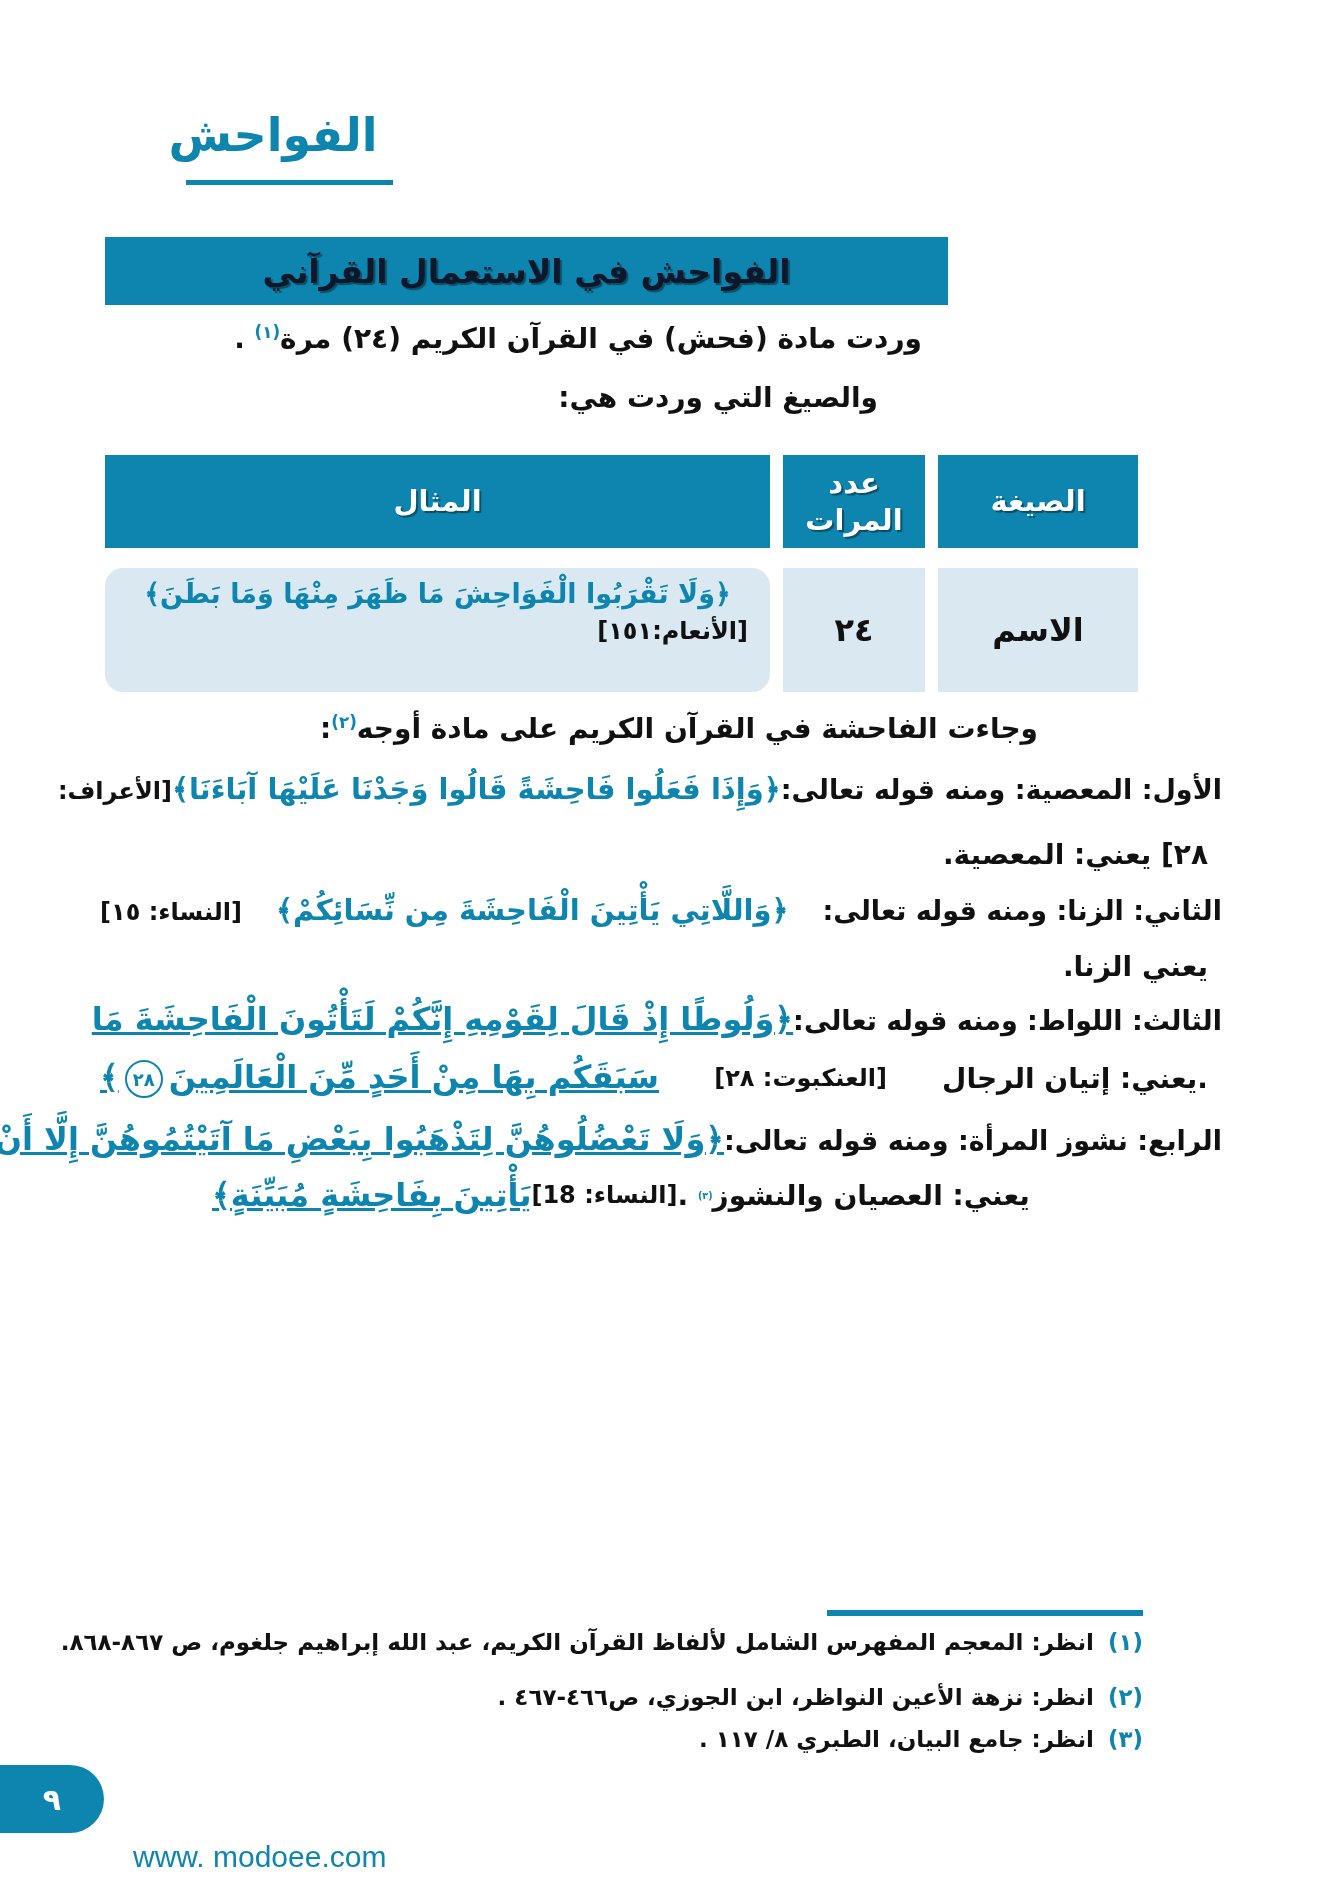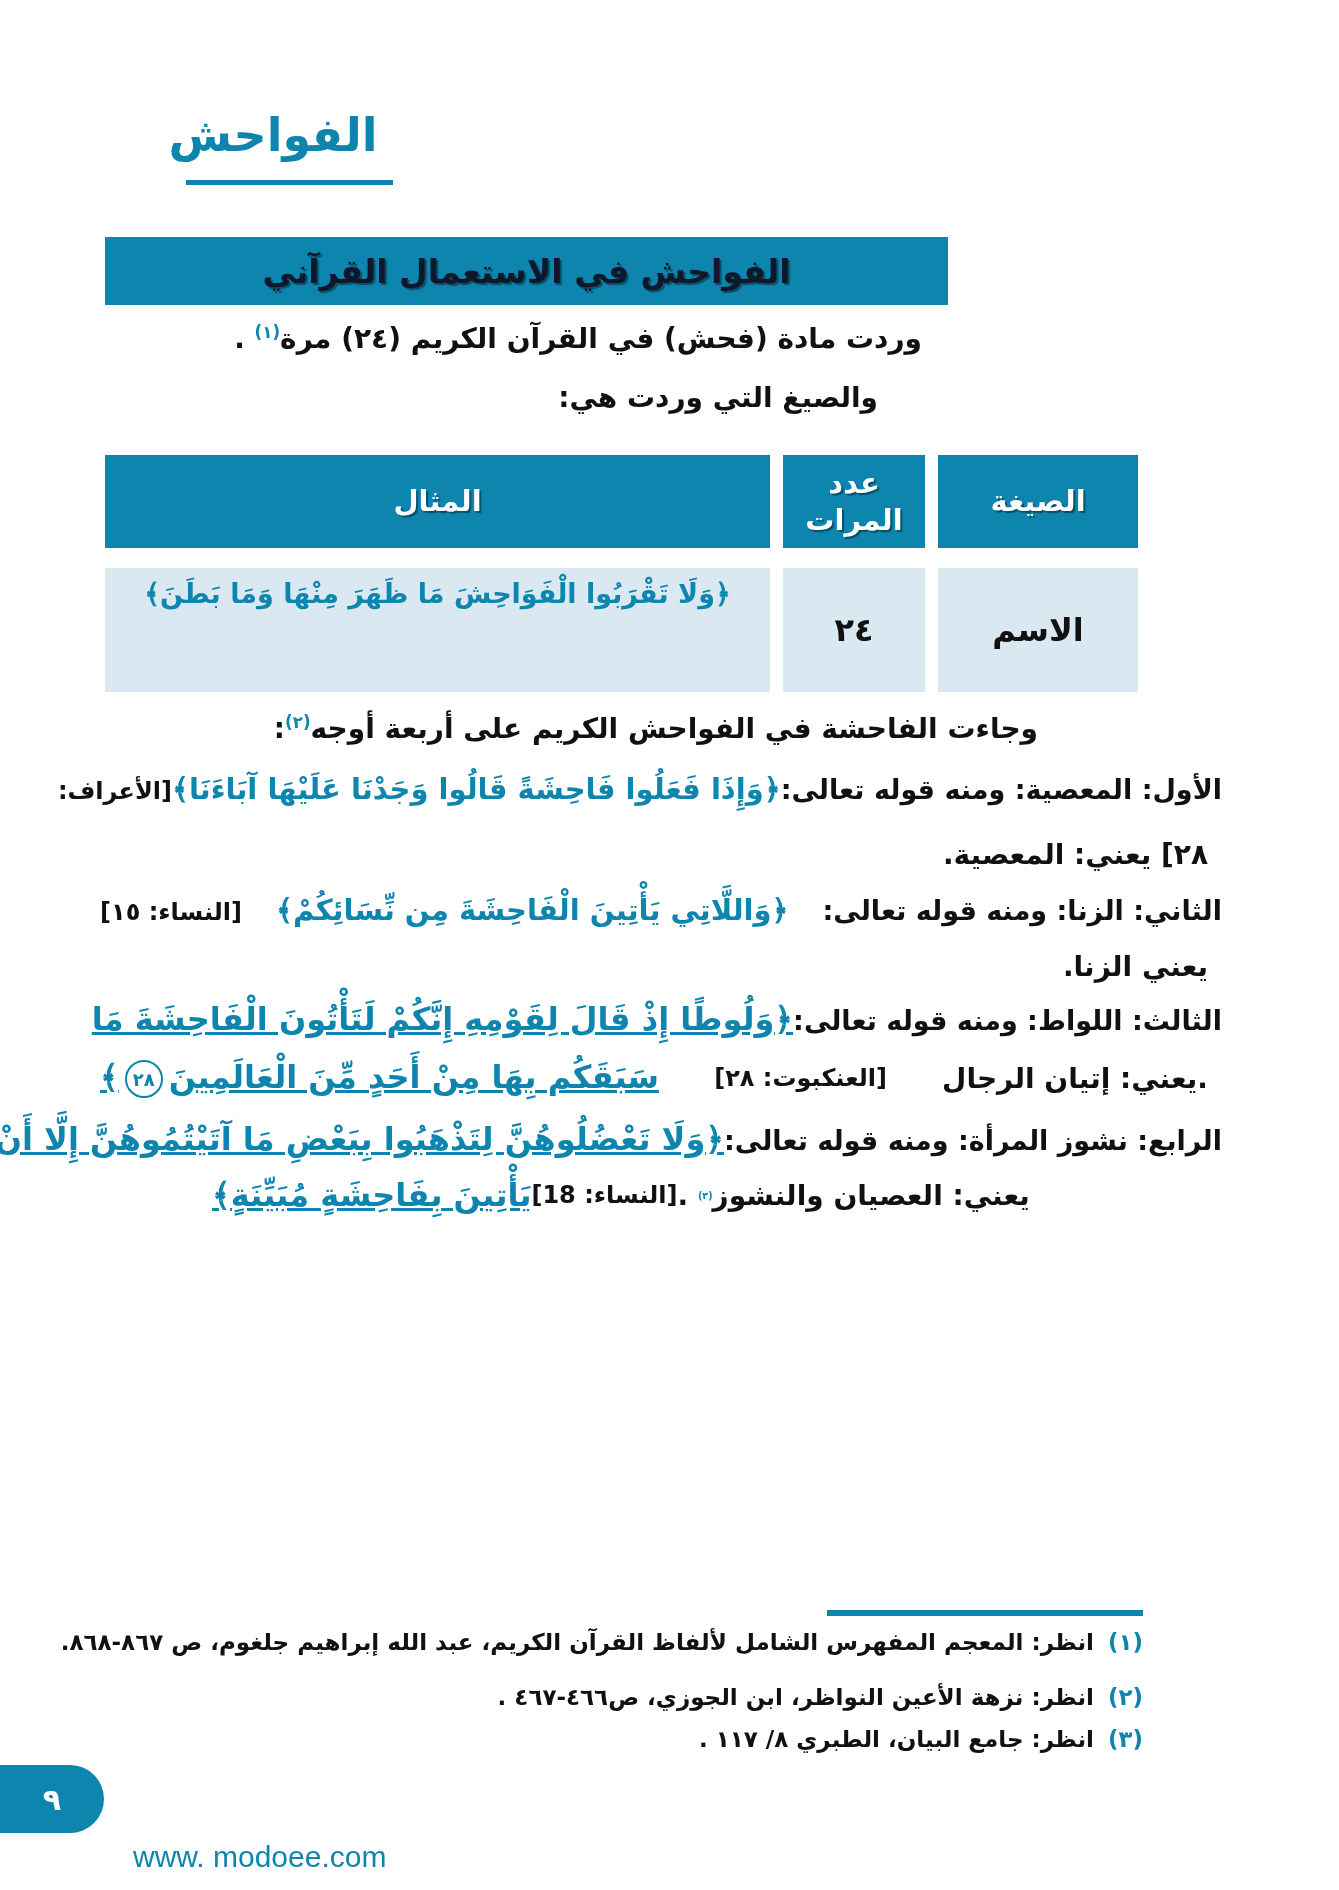--- a/index.html
+++ b/index.html
@@ -76,21 +76,21 @@
     height:124px;
   }
   .c-form{width:200px;flex:none;}
   .c-count{width:142px;flex:none;}
   .c-example{flex:1;}
   .trow.body{margin-top:20px;}
   .bcell.c-form,.bcell.c-count{
     display:flex;align-items:center;justify-content:center;
     font-size:32px;font-weight:bold;color:var(--ink);
   }
-  .bcell.c-example{direction:rtl;padding-top:10px;}
+  .bcell.c-example{direction:rtl;padding-top:10px;border-radius:18px;}
   .bcell.c-example .v{
     text-align:center;font-size:27px;white-space:nowrap;
   }
   .bcell.c-example .r{
     text-align:right;padding-right:22px;margin-top:8px;
     font-size:24px;font-weight:bold;
   }
   
   #aspect-intro{top:712px;right:301px;font-size:28px;}
   .full{left:100px;right:117px;}
@@ -163,27 +163,28 @@
     <div class="trow head">
       <div class="hcell c-form">الصيغة</div>
       <div class="hcell c-count">عدد المرات</div>
       <div class="hcell c-example">المثال</div>
     </div>
     <div class="trow body">
       <div class="bcell c-form">الاسم</div>
       <div class="bcell c-count">٢٤</div>
       <div class="bcell c-example">
         <div class="v verse">﴿وَلَا تَقْرَبُوا الْفَوَاحِشَ مَا ظَهَرَ مِنْهَا وَمَا بَطَنَ﴾</div>
+        <div class="r">[الأنعام:١٥١]</div>
       </div>
     </div>
   </div>
 
   <div id="aspect-intro" class="line single">
     <span>
-      <span class="b">وجاءت الفاحشة في الفواحش الكريم على أربعة أوجه</span><span class="sup">(٢)</span><span class="b">:</span>
+      <span class="b">وجاءت الفاحشة في القرآن الكريم على مادة أوجه</span><span class="sup">(٢)</span><span class="b">:</span>
     </span>
   </div>
 
   <div id="l-first" class="line full">
     <span class="lbl">الأول: المعصية: ومنه قوله تعالى: </span>
     <span class="verse vs">﴿وَإِذَا فَعَلُوا فَاحِشَةً قَالُوا وَجَدْنَا عَلَيْهَا آبَاءَنَا﴾</span>
     <span class="ref">[الأعراف:</span>
   </div>
   <div id="l-first-cont" class="line single">
     <span class="b">٢٨] يعني: المعصية.</span>

